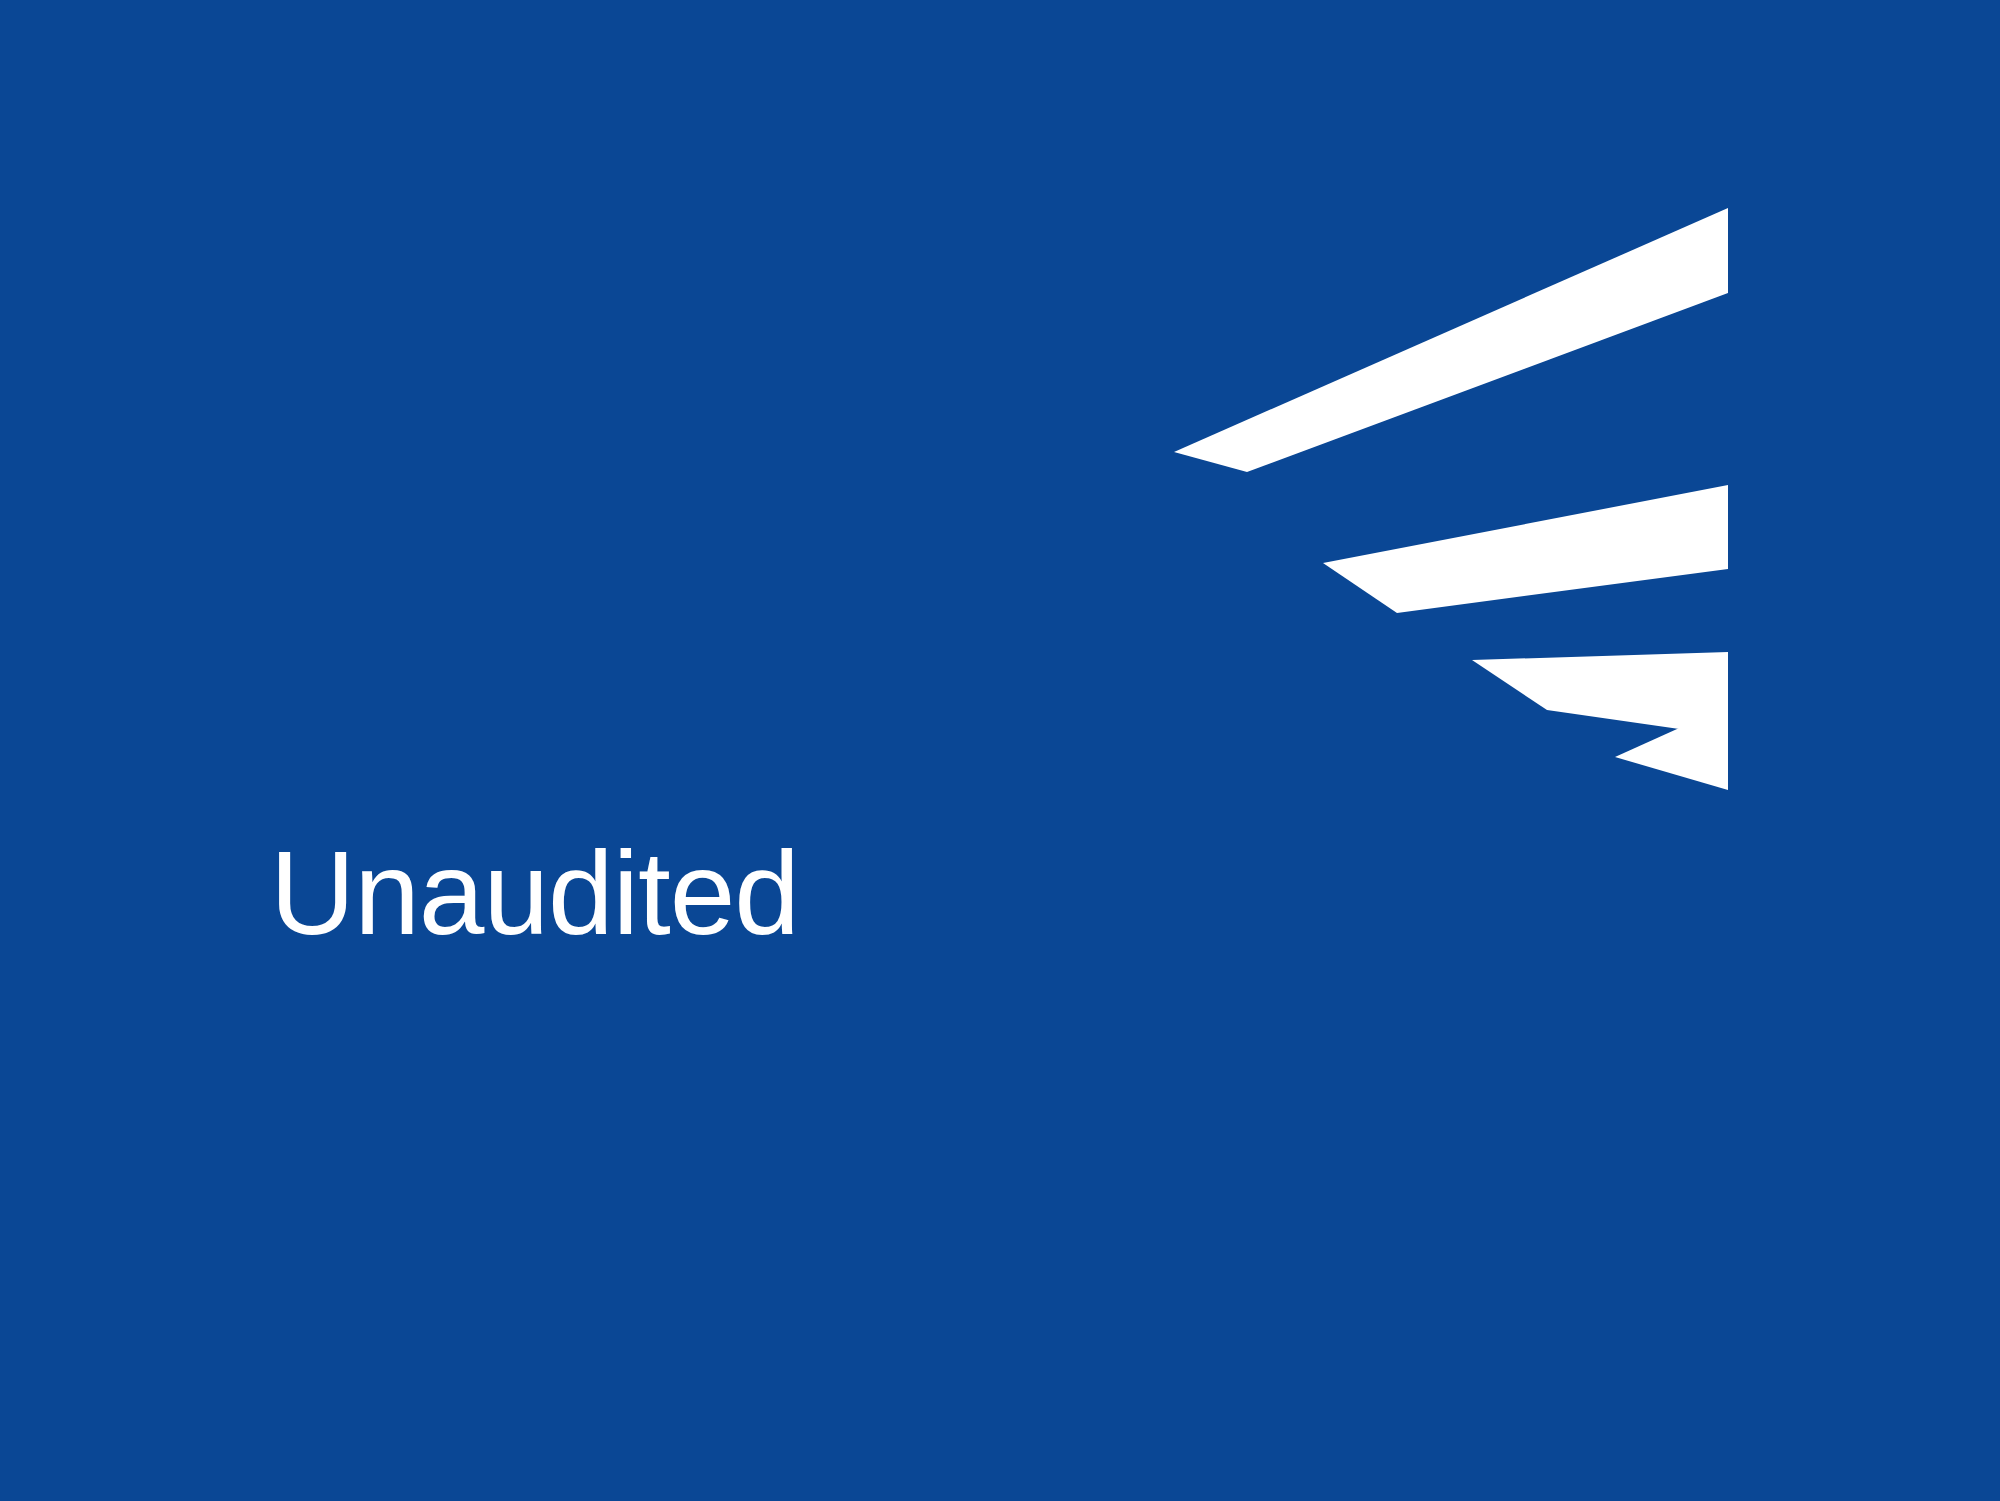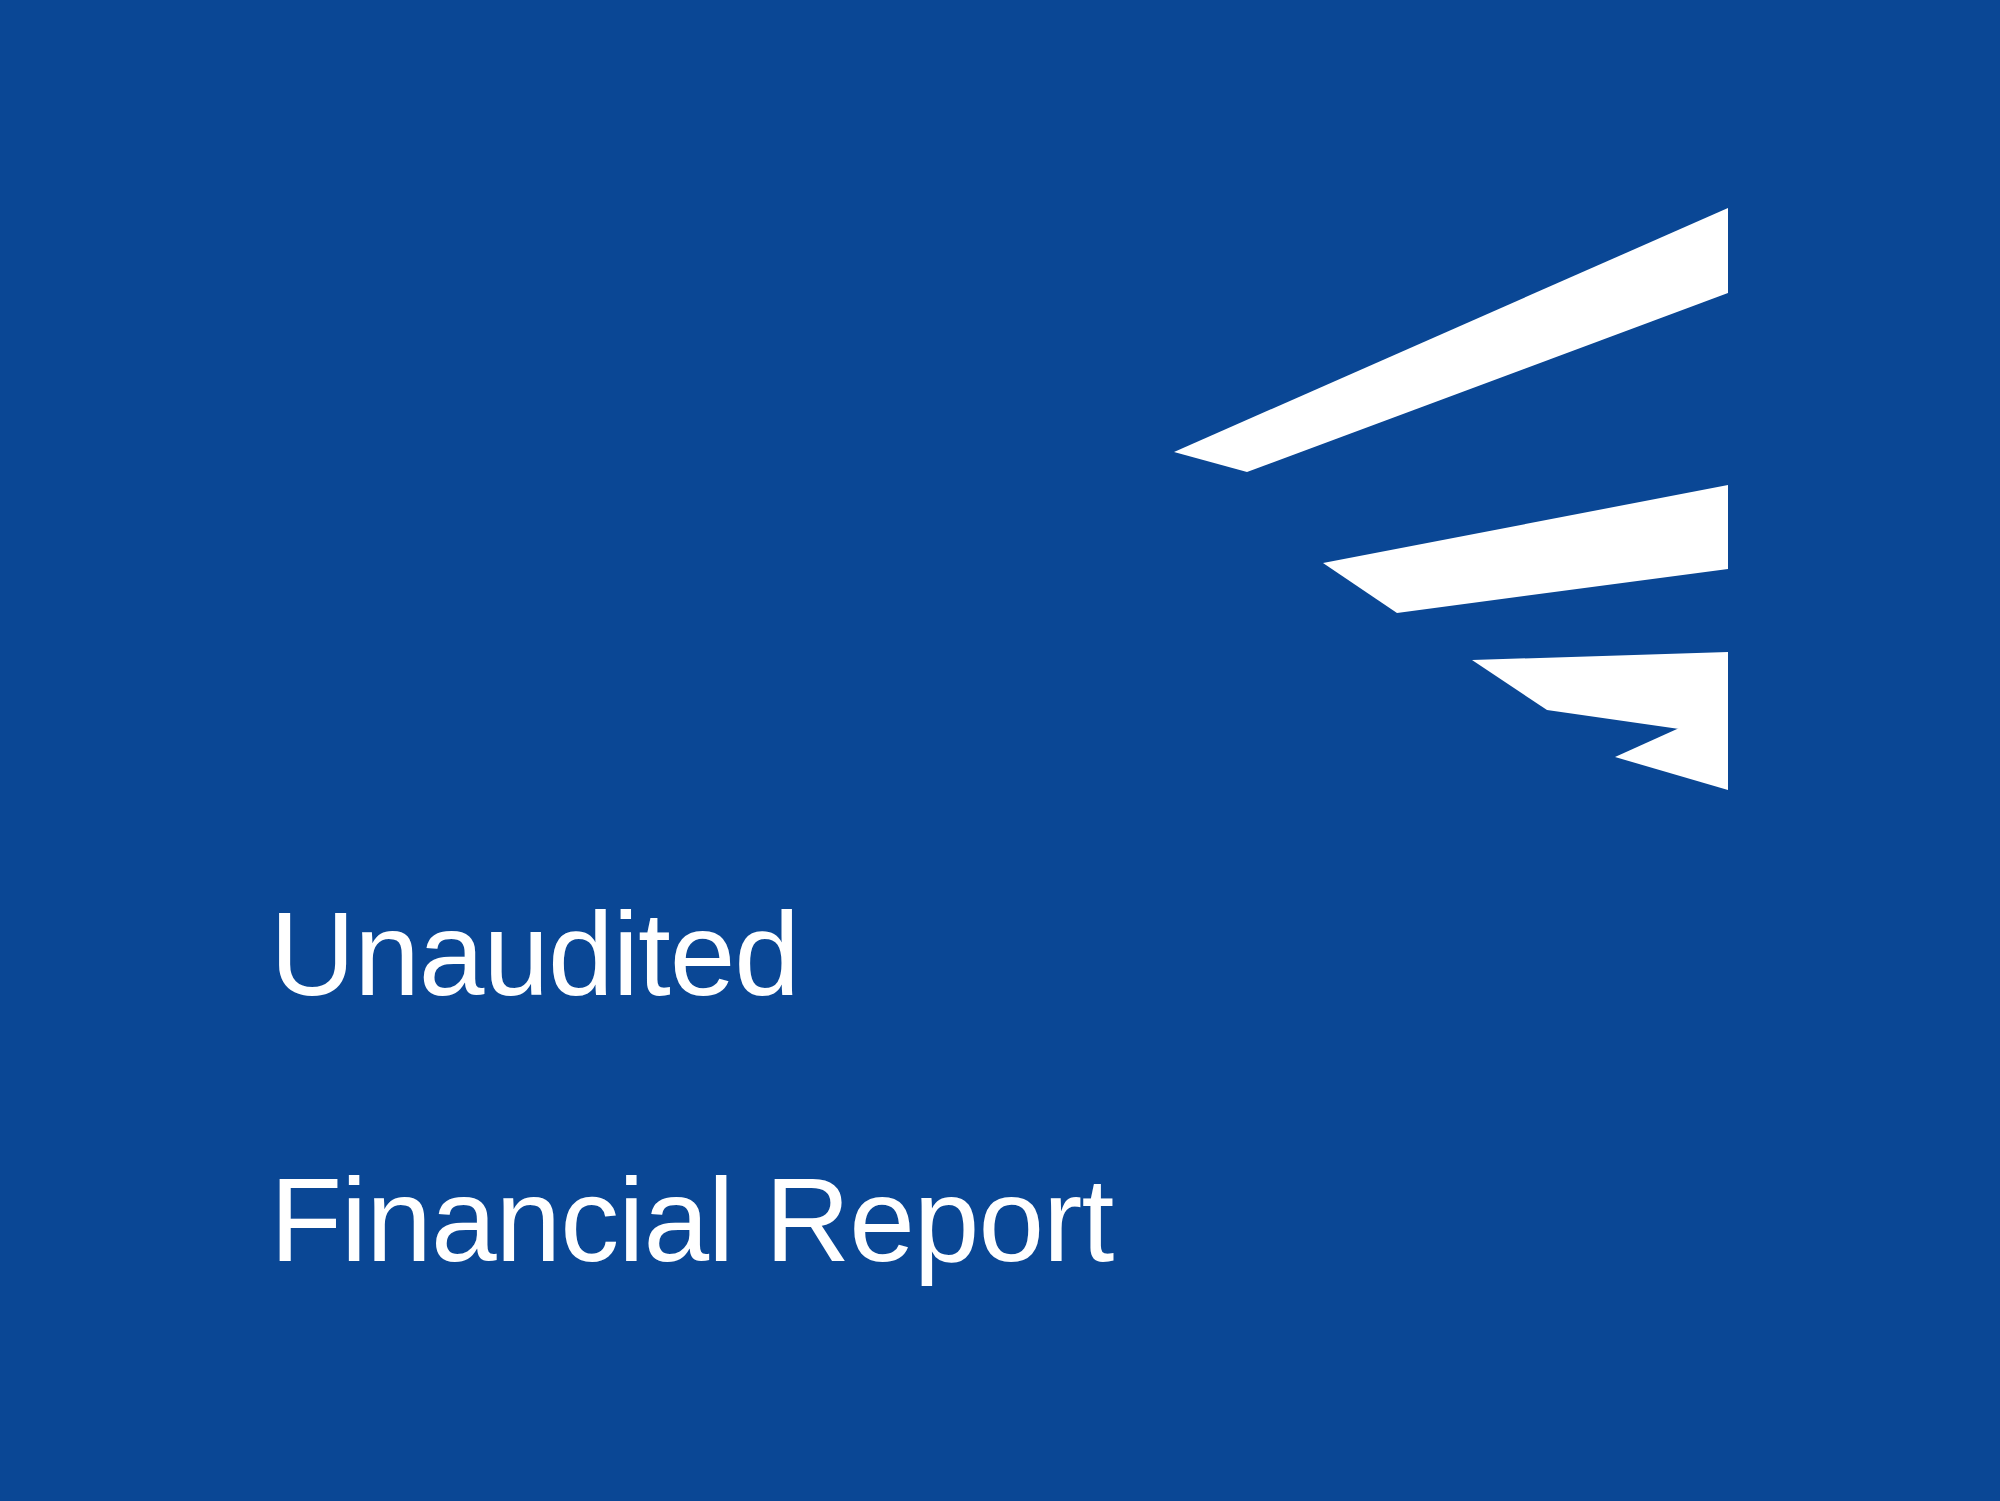--- a/index.html
+++ b/index.html
@@ -33,21 +33,21 @@
   .brand-mark svg {
     display: block;
     width: 600px;
     height: 650px;
   }
 
   
   .title-block {
     position: absolute;
     left: 270px;
-    top: 755px;
+    top: 694px;
     width: 1100px;
   }
   .cover-title {
     margin: 0;
     color: #ffffff;
     font-family: "Liberation Sans", sans-serif;
     font-size: 118px;
     font-weight: 400;
     line-height: 133px;
     letter-spacing: -1px;
@@ -71,17 +71,16 @@
 
       <polygon points="578,472 578,556 397,530 322,480" fill="#ffffff"></polygon>
 
       <polygon points="578,526 578,610 465,577" fill="#ffffff"></polygon>
     </svg>
   </div>
 
   <div class="title-block">
     <h1 class="cover-title" style="color: rgb(255, 255, 255);">
       <span class="title-line">Unaudited</span>
-      <span class="title-line">Financial Report</span>
     </h1>
   </div>
 
 </div>
 
 </body></html>

